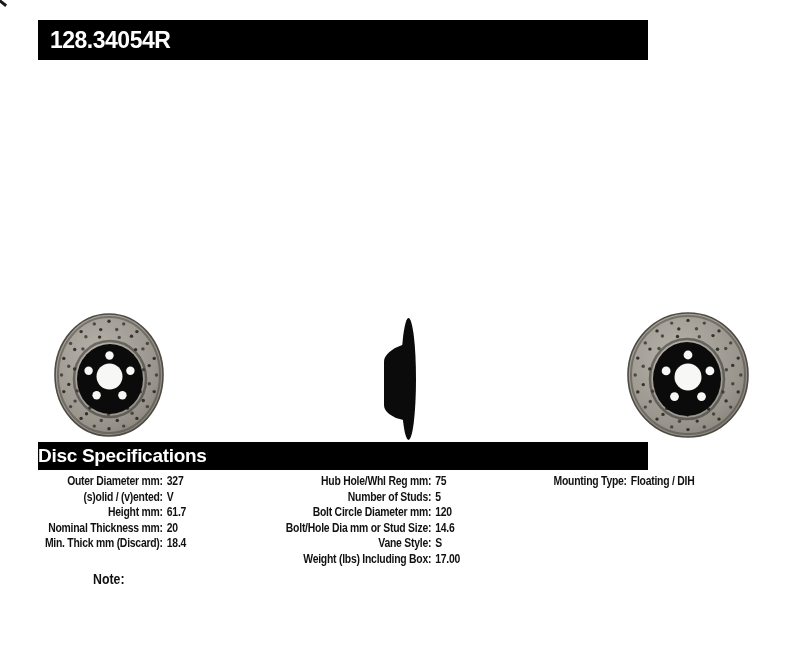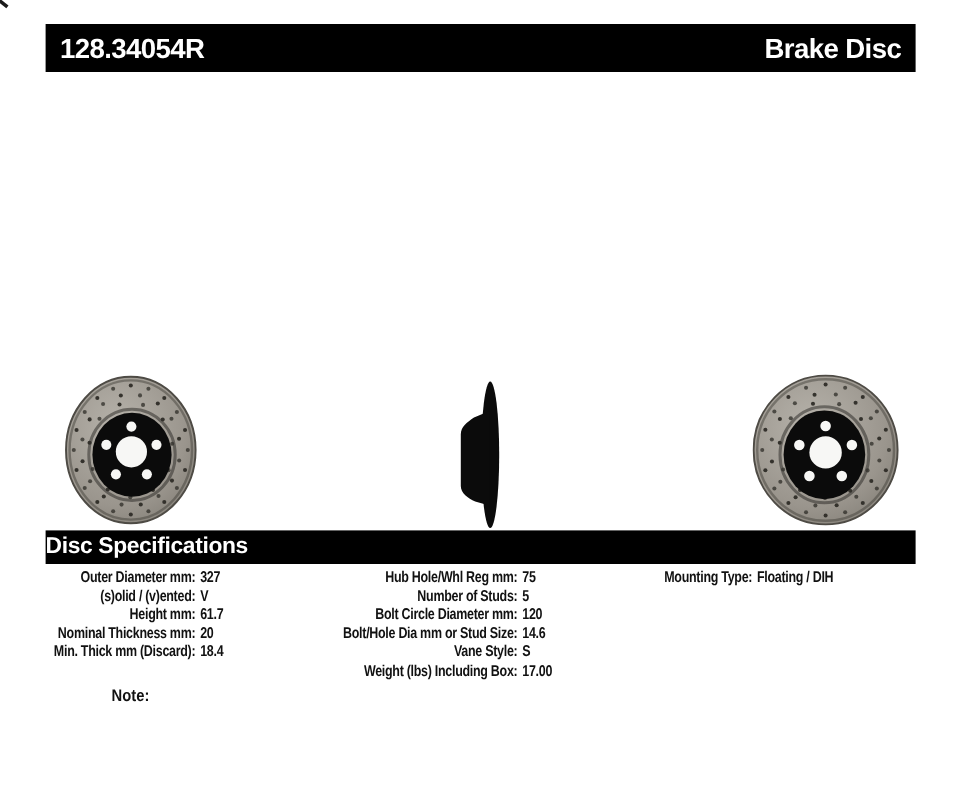--- a/index.html
+++ b/index.html
@@ -1,21 +1,21 @@
 <!DOCTYPE html>
 <html><head>
 <meta charset="utf-8">
 <style>
   html,body{margin:0;padding:0;}
   body{
     width:800px;height:655px;position:relative;background:#ffffff;
     font-family:"Liberation Sans",sans-serif;overflow:hidden;
   }
   .bar{
-    position:absolute;left:38px;width:725px;box-sizing:border-box;
+    position:absolute;left:38px;width:610px;box-sizing:border-box;
     background:#000;color:#fff;display:flex;align-items:center;
   }
   #header-bar{
     top:20px;height:40px;justify-content:space-between;padding:0 12px;
   }
   #header-bar .hdr-text{
     font-size:23px;font-weight:bold;letter-spacing:-0.5px;white-space:nowrap;
   }
   #spec-bar{
     top:442px;height:28px;
@@ -48,21 +48,20 @@
     transform:rotate(38deg);transform-origin:0 0;
   }
 </style>
 </head>
 <body>
 
 <div id="corner-artifact"></div>
 
 <div class="bar" id="header-bar" style="background: rgb(0, 0, 0); color: rgb(255, 255, 255);">
   <span class="hdr-text">128.34054R</span>
-  <span class="hdr-text">Brake Disc</span>
 </div>
 
 <svg class="disc-img" id="disc-left" style="left:54px;top:312px" width="112" height="128" viewBox="0 0 112 128">
     <defs>
       <radialGradient id="disc-leftgrad" cx="40%" cy="35%" r="78%">
     <stop offset="0%" stop-color="#b7b3ab"></stop>
     <stop offset="68%" stop-color="#9a958d"></stop>
     <stop offset="100%" stop-color="#817d75"></stop>
       </radialGradient>
     </defs>

